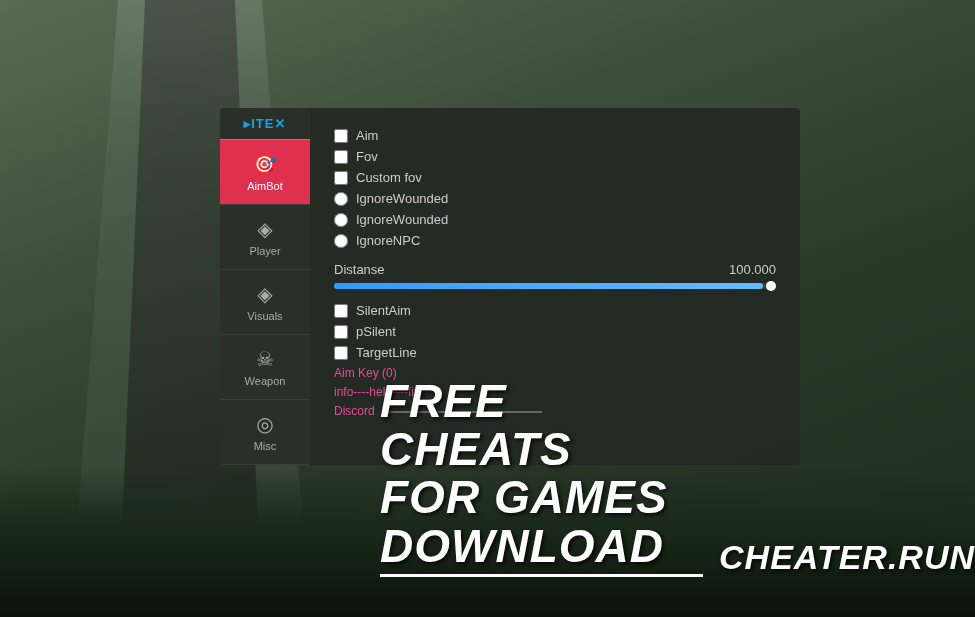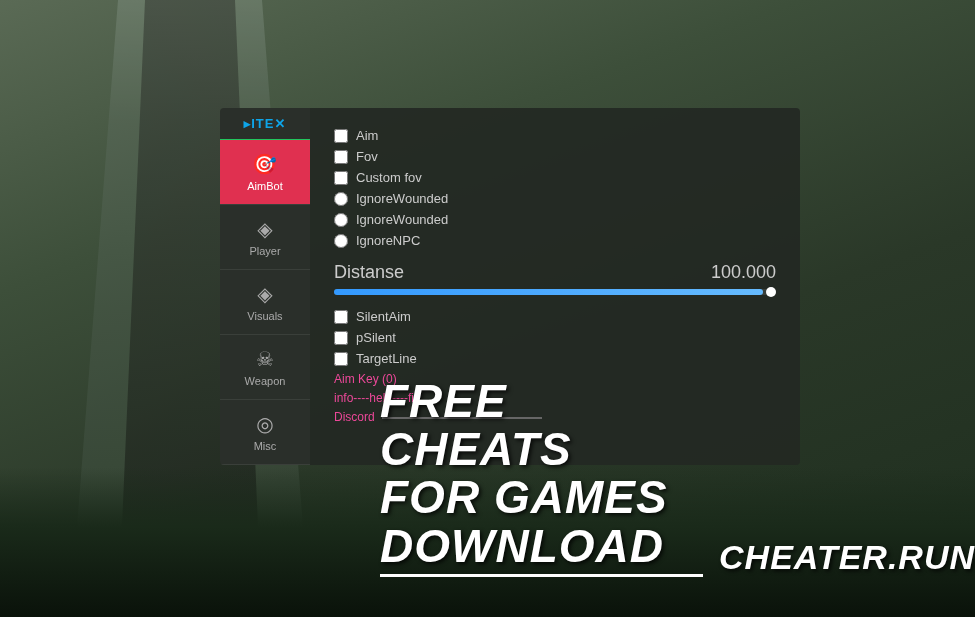--- a/index.html
+++ b/index.html
@@ -156,21 +156,21 @@
     }
 
     .slider-section {
       margin: 14px 0;
     }
 
     .slider-label-row {
       display: flex;
       justify-content: space-between;
       color: #ccc;
-      font-size: 18px;
+      font-size: 13px;
       margin-bottom: 6px;
     }
 
     .slider-bar-container {
       width: 100%;
       height: 6px;
       background: #3a3f3a;
       border-radius: 3px;
       position: relative;
     }

